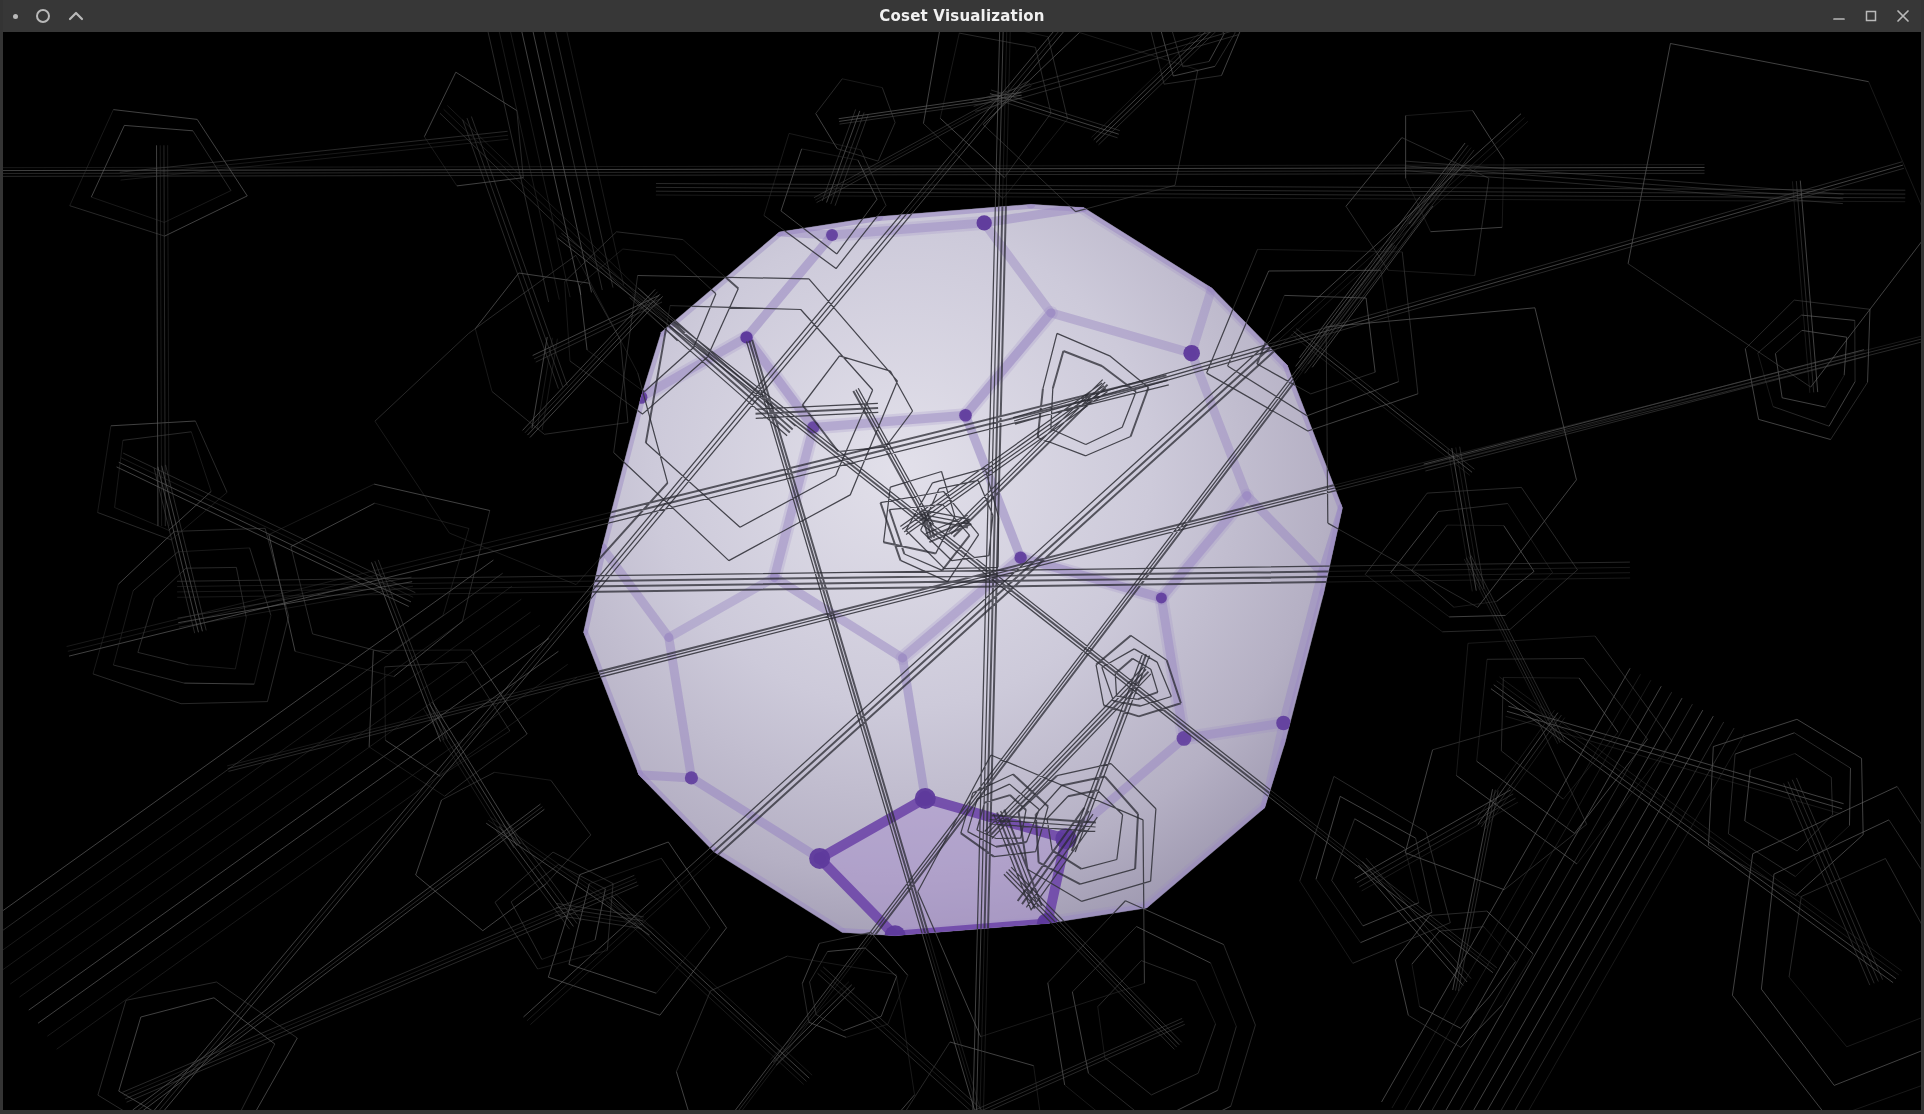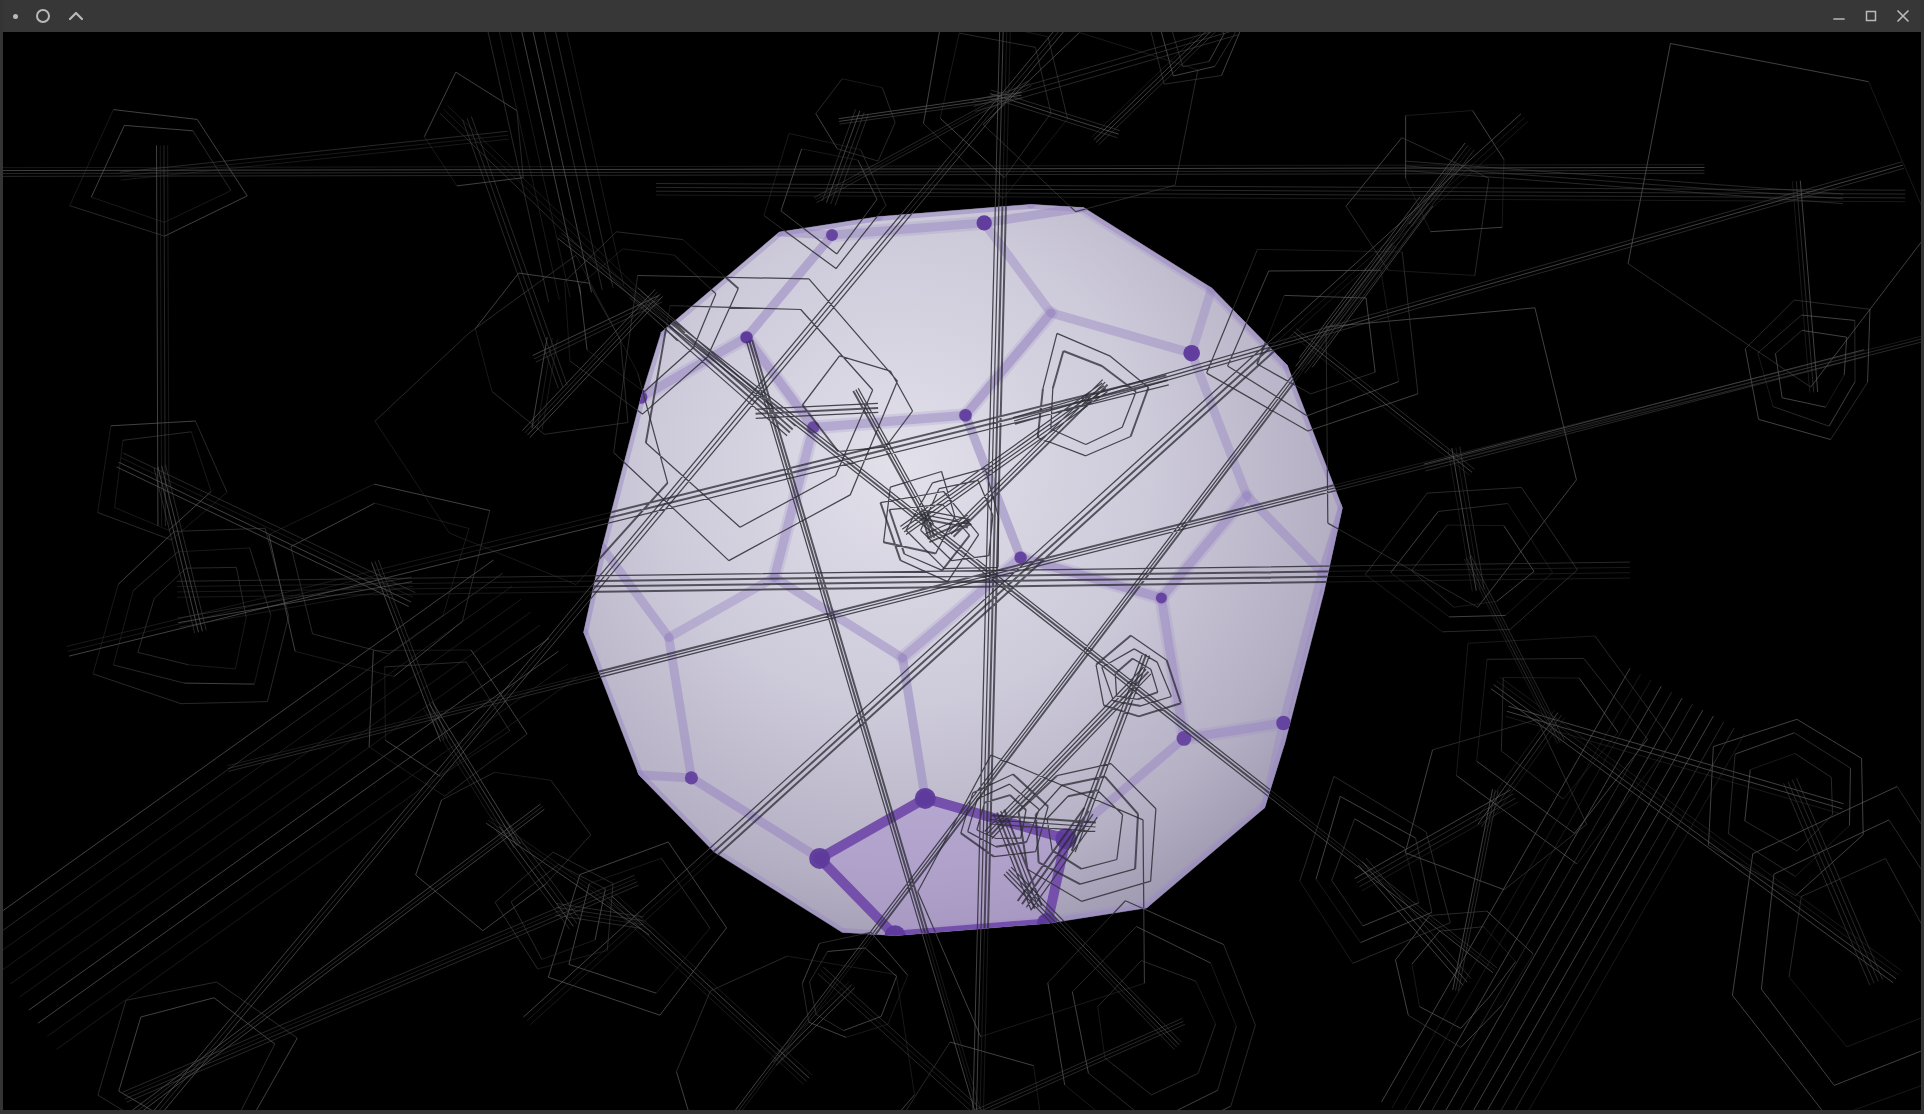--- a/index.html
+++ b/index.html
@@ -50,20 +50,21 @@
         </span>
       <span class="tb-ico">
           <span class="ring"></span>
         </span>
       <span class="tb-ico">
         <svg width="16" height="10" viewBox="0 0 16 10">
             <path d="M2 8 L8 2 L14 8" fill="none" stroke="currentColor" stroke-width="2.2" stroke-linecap="round" stroke-linejoin="round"></path>
           </svg>
       </span>
     </div>
+    <div class="tb-title">Coset Visualization</div>
     <div class="tb-right">
       <button class="tb-btn">
         <svg width="16" height="16" viewBox="0 0 16 16">
             <path d="M3 11 H13" stroke="currentColor" stroke-width="1.7" stroke-linecap="round"></path>
           </svg>
       </button>
       <button class="tb-btn">
         <svg width="16" height="16" viewBox="0 0 16 16">
             <rect x="3.5" y="3.5" width="9" height="9" fill="none" stroke="currentColor" stroke-width="1.5"></rect>
           </svg>

